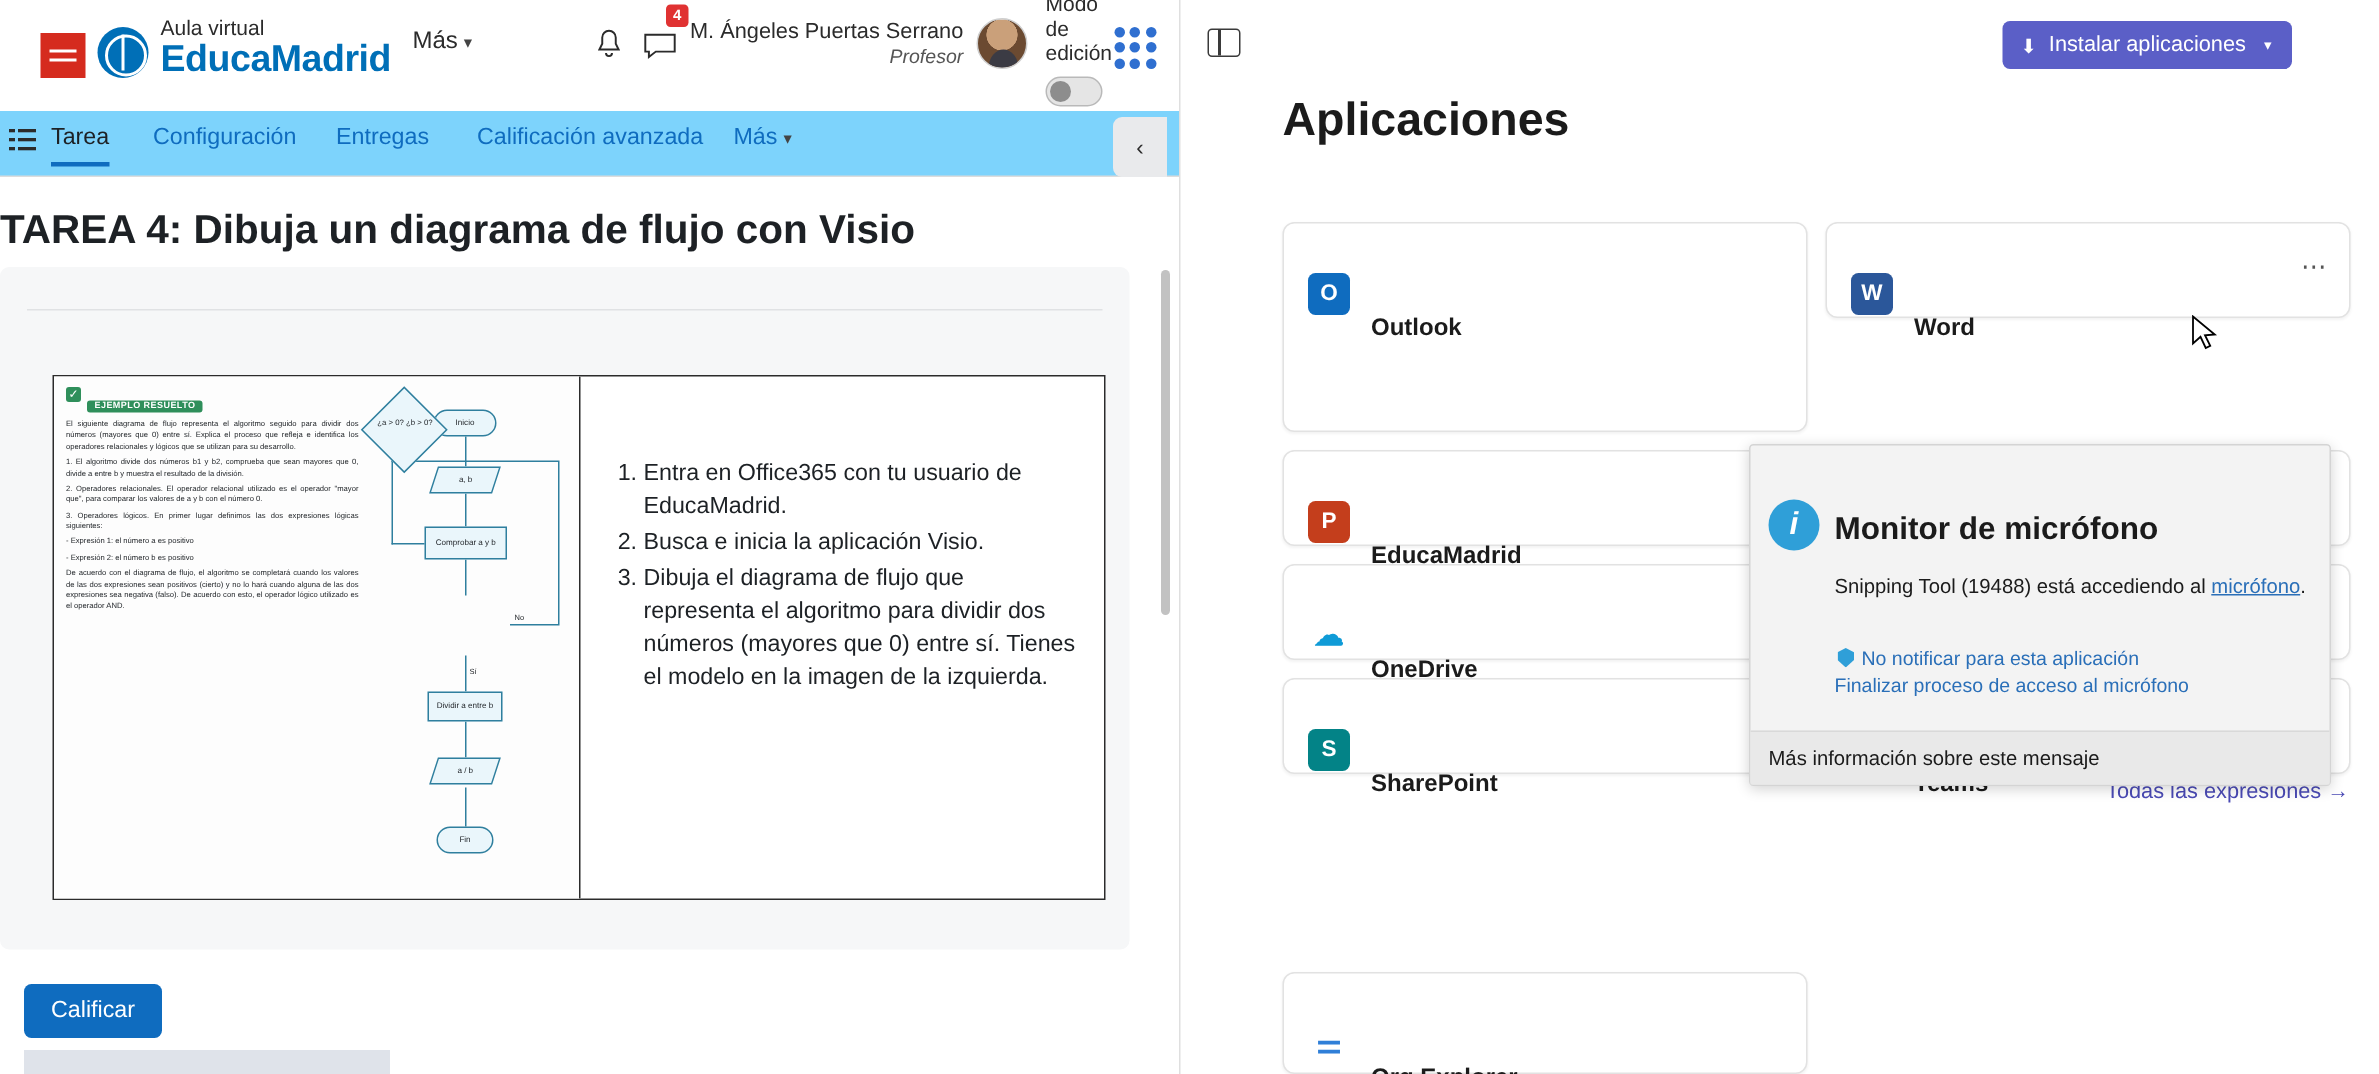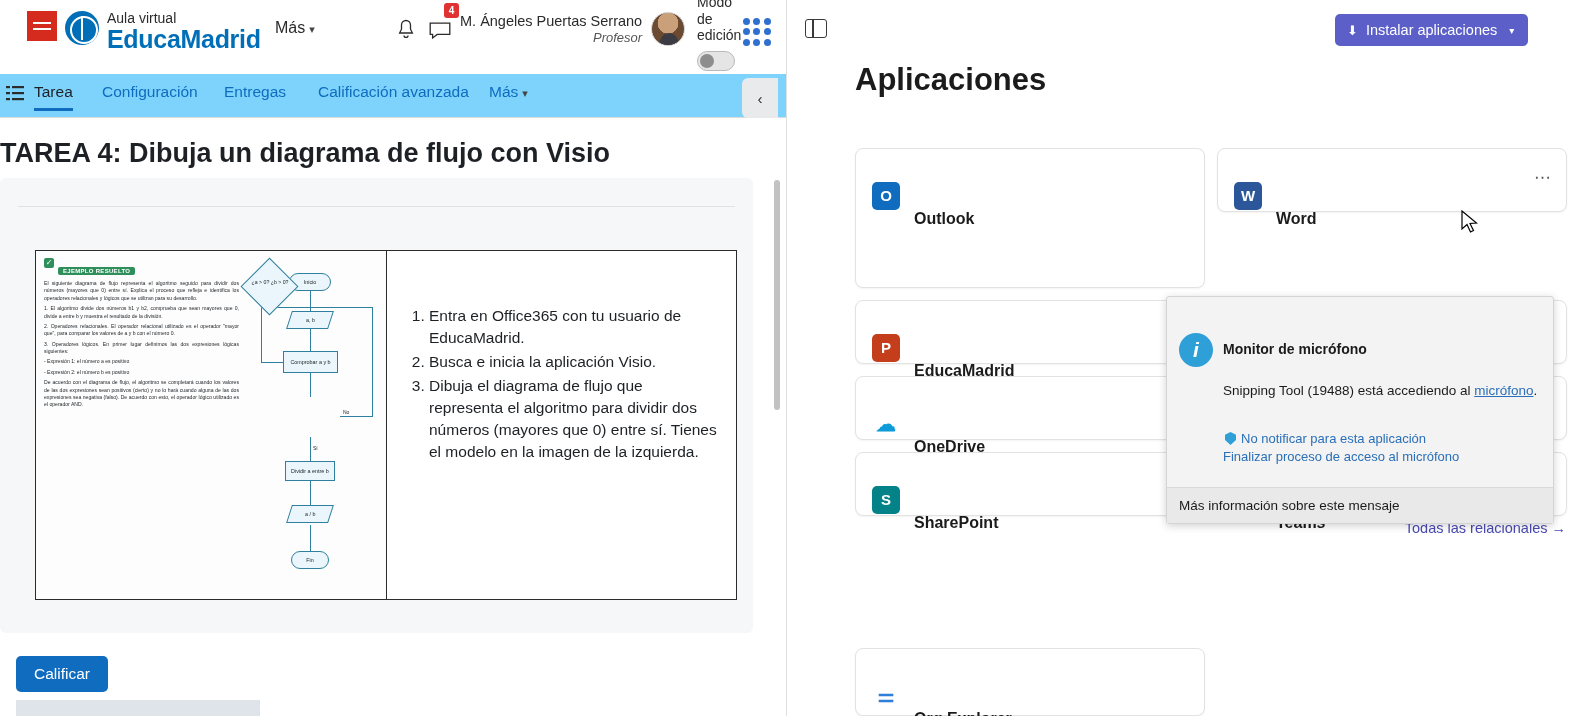--- a/index.html
+++ b/index.html
@@ -15,21 +15,21 @@
   
   #left-pane {
     position: absolute; left: 0; top: 0; width: 786px; height: 716px;
     background: #ffffff; overflow: hidden;
   }
   .moodle-header {
     position: absolute; left: 0; top: 0; width: 786px; height: 62px;
     background: #ffffff;
   }
   .brand-wrap {
-    position: absolute; left: 10px; top: 11px; display: flex; align-items: flex-start; gap: 8px; padding-left: 17px;
+    position: absolute; left: 10px; top: 11px; display: flex; align-items: flex-end; gap: 8px; padding-left: 17px;
   }
   .brand-flag {
     width: 30px; height: 30px; background: #d52b1e; position: relative;
   }
   .brand-flag::before {
     content: ""; position: absolute; left: 6px; top: 7px; width: 18px; height: 16px;
     background:
       linear-gradient(#ffffff 0 0) no-repeat left 0 top 4px / 18px 2px,
       linear-gradient(#ffffff 0 0) no-repeat left 0 top 10px / 18px 2px;
   }
@@ -280,21 +280,21 @@
     position: absolute; top: 3px; font-size: 15px; color: #6a6a6a; cursor: pointer;
   }
   .eset-min { right: 36px; }
   .eset-close { right: 12px; }
   .eset-info-ico {
     position: absolute; left: 12px; top: 36px; width: 34px; height: 34px; border-radius: 50%;
     background: #2f9fd8; color: #fff; font-size: 21px; font-weight: bold;
     display: flex; align-items: center; justify-content: center; font-style: italic;
   }
   .eset-title {
-    position: absolute; left: 56px; top: 44px; font-size: 14px; font-weight: bold; color: #1b1b1b;
+    position: absolute; left: 56px; top: 44px; font-size: 21px; font-weight: bold; color: #1b1b1b;
   }
   .eset-body {
     position: absolute; left: 56px; top: 84px; width: 316px; font-size: 13.5px; color: #1b1b1b;
     line-height: 1.45;
   }
   .eset-link { color: #2a6fb8; text-decoration: underline; cursor: pointer; }
   .eset-action {
     position: absolute; left: 56px; font-size: 13px; color: #2a6fb8; cursor: pointer;
   }
   .eset-a1 { top: 134px; }
@@ -525,21 +525,21 @@
       </div>
 
       <div class="app-card" style="height:64px">
         <div class="app-head">
           <div class="app-ico" style="background:#5b5fc7">T</div>
           <div class="app-name">Teams</div>
         </div>
       </div>
     </div>
 
-    <div class="all-apps-link">Todas las relacionales →</div>
+    <div class="all-apps-link">Todas las expresiones →</div>
 
 
     <div class="org-card">
       <div class="app-head">
         <div class="app-ico" style="background:#ffffff; color:#2f7fd8; font-size:19px">⚌</div>
         <div class="app-name">Org Explorer</div>
       </div>
     </div>
   </div>
 

